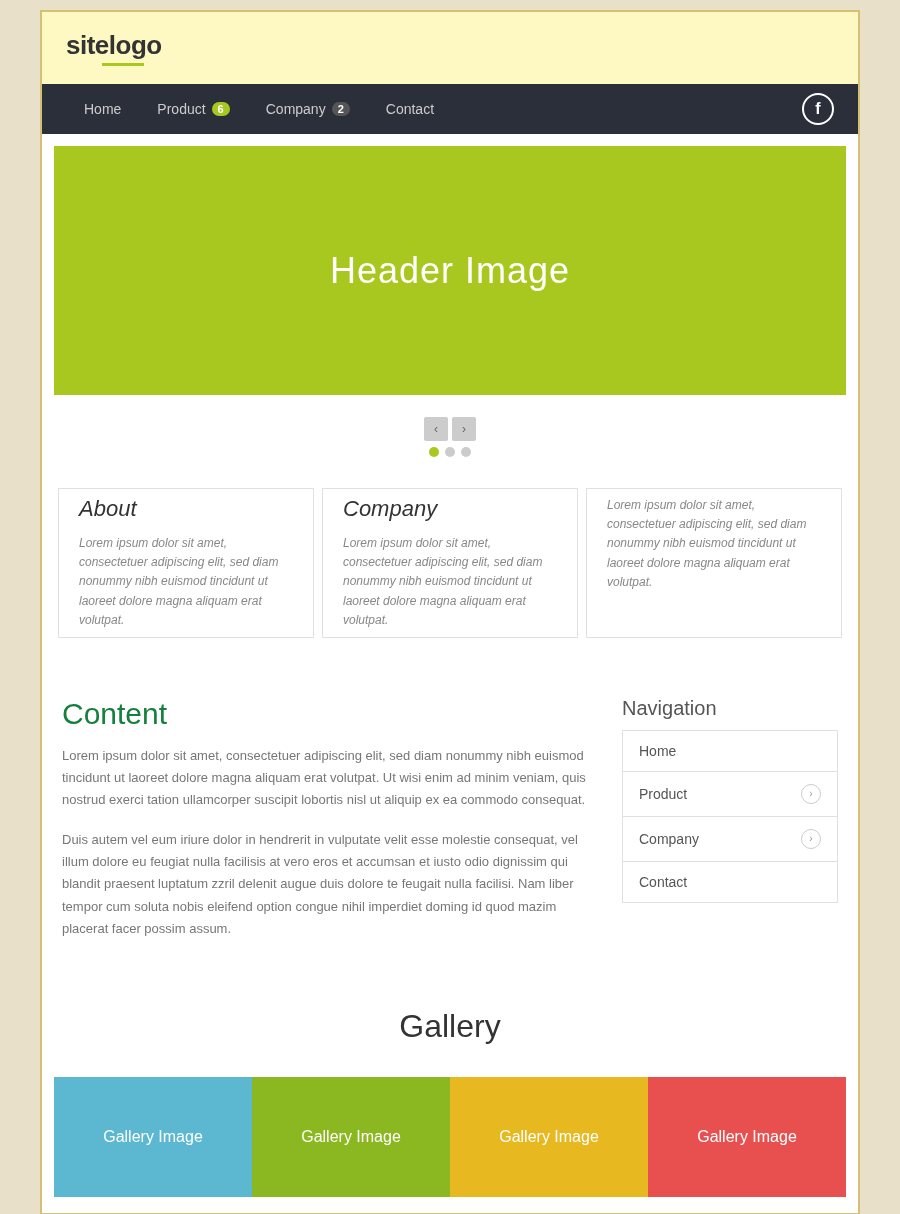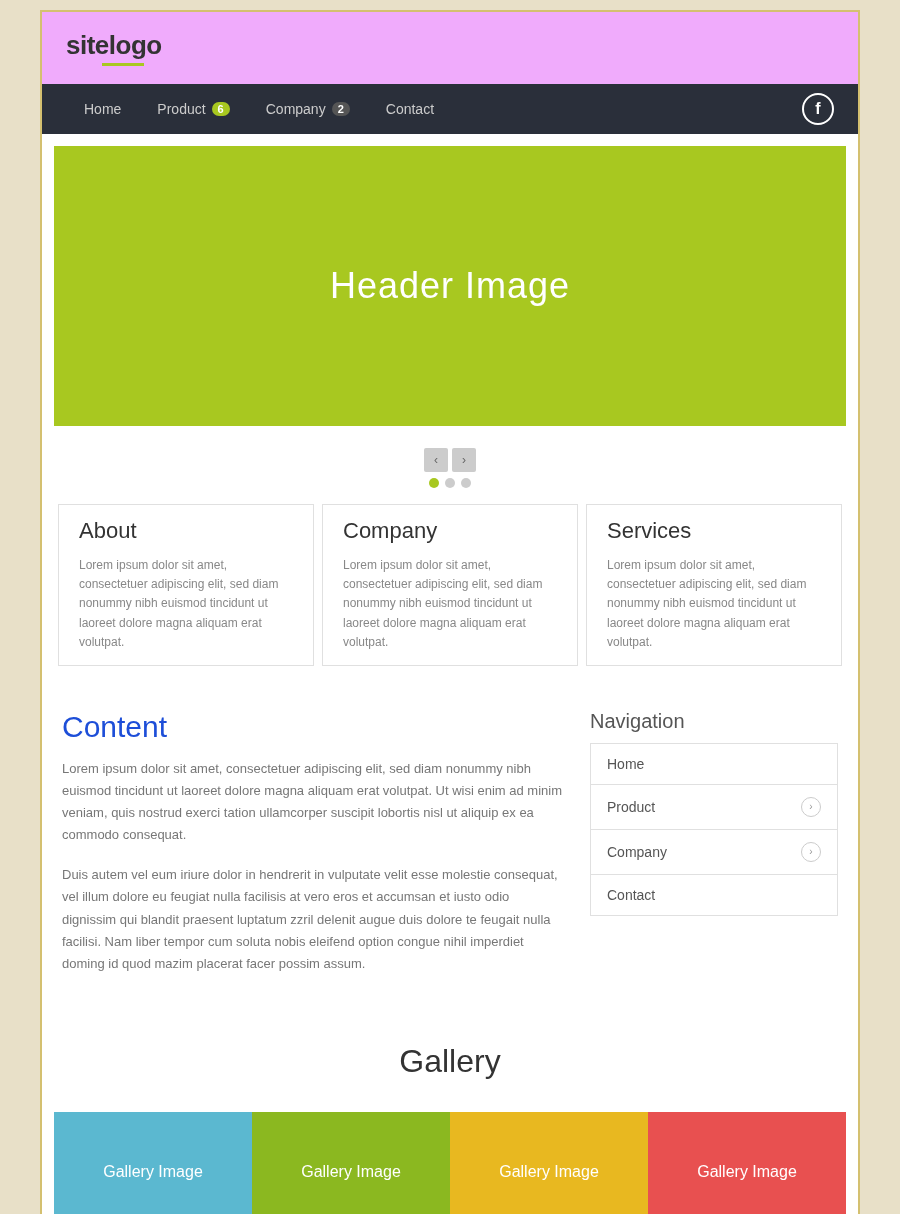--- a/index.html
+++ b/index.html
@@ -13,21 +13,21 @@
       padding: 10px;
     }
     #page-wrapper {
       width: 820px;
       background: #fff;
       border: 2px solid #d4c070;
     }
     
     #site-header {
       padding: 18px 24px;
-      background: #f0abfc;
+      background: #fef9c3;
       display: flex;
       align-items: center;
     }
     .logo-text {
       font-size: 26px;
       font-weight: bold;
       color: #333;
       letter-spacing: -0.5px;
     }
     .logo-text span.site { color: #333; }
@@ -84,21 +84,21 @@
       align-items: center;
       justify-content: center;
       color: #fff;
       font-weight: bold;
       font-size: 16px;
       cursor: pointer;
     }
     
     #hero {
       background: #a8c820;
-      height: 280px;
+      height: 249px;
       display: flex;
       align-items: center;
       justify-content: center;
       margin: 12px;
     }
     .hero-text {
       color: #fff;
       font-size: 36px;
       font-weight: 300;
       letter-spacing: 1px;
@@ -141,23 +141,24 @@
     .dot.active { background: #a8c820; }
     
     #cards {
       display: flex;
       gap: 0;
       padding: 0 12px 24px;
     }
     .card {
       flex: 1;
       border: 1px solid #e0e0e0;
-      padding: 13px 20px;
-      margin: 0 4px;
+      padding: 7px 20px;
+      margin: 15px 4px;
       background: #fff;
+      font-style: italic;
     }
     .card-title {
       font-size: 22px;
       font-weight: 400;
       margin-bottom: 12px;
       color: #333;
     }
     .card-text {
       font-size: 12px;
       color: #888;
@@ -168,37 +169,37 @@
       display: flex;
       gap: 24px;
       padding: 20px 20px 30px;
     }
     .content-main {
       flex: 1;
     }
     .content-title {
       font-size: 30px;
       font-weight: 400;
-      color: #1d4ed8;
+      color: #15803d;
       margin-bottom: 14px;
     }
     .content-text {
       font-size: 13px;
       color: #777;
       line-height: 1.7;
       margin-bottom: 18px;
     }
     .sub-header {
       font-size: 20px;
       font-weight: 600;
       color: #333;
       margin-bottom: 12px;
     }
     .content-sidebar {
-      width: 248px;
+      width: 216px;
     }
     .nav-sidebar-title {
       font-size: 20px;
       color: #555;
       margin-bottom: 10px;
       font-weight: 400;
     }
     .nav-sidebar {
       border: 1px solid #e0e0e0;
     }
@@ -309,21 +310,20 @@
   <div id="cards">
     <div class="card">
       <div class="card-title">About</div>
       <div class="card-text">Lorem ipsum dolor sit amet, consectetuer adipiscing elit, sed diam nonummy nibh euismod tincidunt ut laoreet dolore magna aliquam erat volutpat.</div>
     </div>
     <div class="card">
       <div class="card-title">Company</div>
       <div class="card-text">Lorem ipsum dolor sit amet, consectetuer adipiscing elit, sed diam nonummy nibh euismod tincidunt ut laoreet dolore magna aliquam erat volutpat.</div>
     </div>
     <div class="card">
-      <div class="card-title">Services</div>
       <div class="card-text">Lorem ipsum dolor sit amet, consectetuer adipiscing elit, sed diam nonummy nibh euismod tincidunt ut laoreet dolore magna aliquam erat volutpat.</div>
     </div>
   </div>
 
   <div id="content-section">
     <div class="content-main">
       <h2 class="content-title">Content</h2>
       <p class="content-text">Lorem ipsum dolor sit amet, consectetuer adipiscing elit, sed diam nonummy nibh euismod tincidunt ut laoreet dolore magna aliquam erat volutpat. Ut wisi enim ad minim veniam, quis nostrud exerci tation ullamcorper suscipit lobortis nisl ut aliquip ex ea commodo consequat.</p>
       <p class="content-text">Duis autem vel eum iriure dolor in hendrerit in vulputate velit esse molestie consequat, vel illum dolore eu feugiat nulla facilisis at vero eros et accumsan et iusto odio dignissim qui blandit praesent luptatum zzril delenit augue duis dolore te feugait nulla facilisi. Nam liber tempor cum soluta nobis eleifend option congue nihil imperdiet doming id quod mazim placerat facer possim assum.</p>
     </div>

